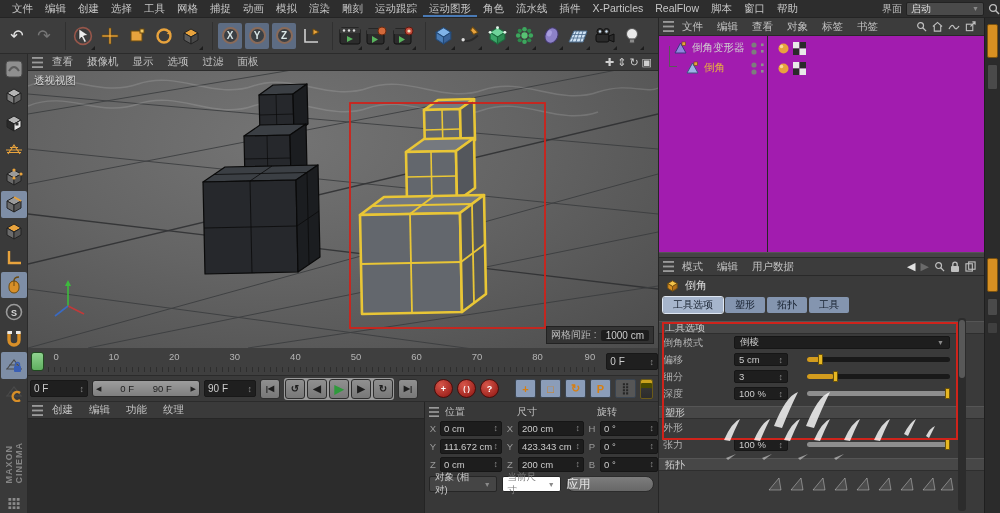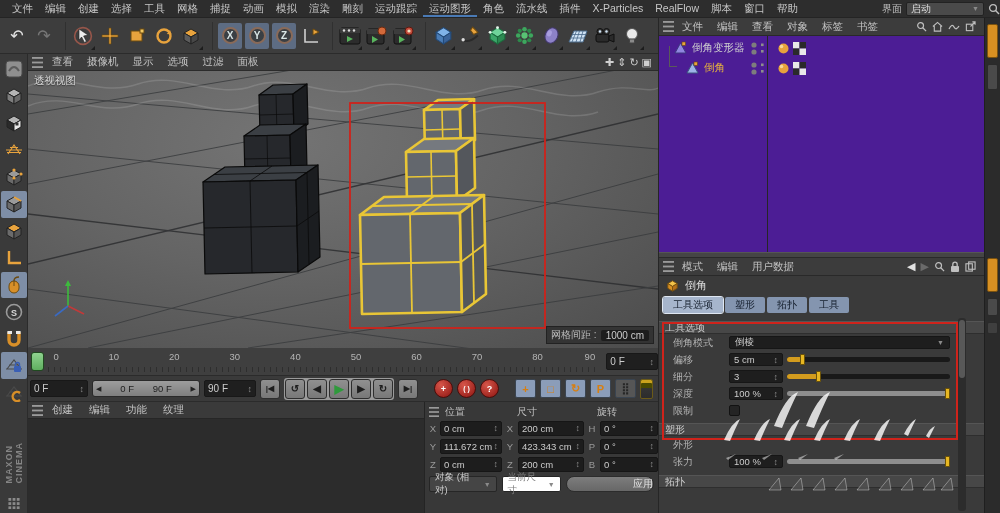--- a/index.html
+++ b/index.html
@@ -61,41 +61,41 @@
 
 .coords{left:425px;top:402px;width:233px;height:111px;background:#383838;padding:2px 4px}
 .co-head{display:flex;align-items:center;height:15px;gap:2px}
 .co-head .ct{font-size:10px;color:#c0c0c0}
 .co-grid{display:grid;grid-template-columns:8px 62px 10px 66px 10px 58px;grid-auto-rows:18px;column-gap:3px;align-items:center}
 .axl{color:#9a9a9a;font-size:9.5px;text-align:center}
 .cfld{height:15px;background:#1d1d1d;border:1px solid #161616;border-radius:2px;display:flex;align-items:center;justify-content:space-between;padding:0 3px;font-size:9.5px;color:#ccc}
 .co-foot{display:flex;align-items:center;gap:5px;margin-top:3px}
 .dd{height:16px;background:#454545;border:1px solid #262626;border-radius:2px;display:flex;align-items:center;gap:4px;padding:0 5px;font-size:9.5px;color:#ccc}
 .dd.gray{color:#7d7d7d;background:#ffffff}
-.apply{width:92px;height:16px;background:linear-gradient(#7d7d7d,#676767);border:1px solid #2c2c2c;border-radius:8px;color:#e6e6e6;font-size:10px;display:flex;align-items:center;justify-content:flex-end}
+.apply{width:92px;height:16px;background:linear-gradient(#7d7d7d,#676767);border:1px solid #2c2c2c;border-radius:8px;color:#e6e6e6;font-size:12px;display:flex;align-items:center;justify-content:flex-start}
 
 .rightcol{left:658px;top:18px;width:326px;height:495px;background:#343434;border-left:1px solid #262626}
 .om-menu,.am-menu{height:18px;background:#3c3c3c;border-bottom:1px solid #292929;display:flex;align-items:center;padding:0 4px;gap:2px}
 .om-menu .mi,.am-menu .mi{padding:0 6px;font-size:10.5px;color:#c2c2c2}
 .micons{margin-left:auto;display:flex;gap:5px;align-items:center;padding-right:4px}
-.om-tree{height:216px;background:#4c1d95;position:relative}
+.om-tree{height:216px;background:#a21caf;position:relative}
 .orow{position:absolute;left:0;width:100%;height:20px;display:flex;align-items:center}
 .oname{font-size:10.5px;color:#cfcfcf;margin-left:4px}
 .oname.sel{color:#e8b53c}
 .ocol{position:absolute;display:flex;gap:3px;align-items:center}
 .treeline{position:absolute;background:#5a5a5a}
 .splitter{height:6px;background:#454545;border-top:1px solid #555;border-bottom:1px solid #2a2a2a}
 .am{height:255px;background:#3a3a3a;position:relative}
 .am-title{height:19px;display:flex;align-items:center;gap:5px;padding-left:6px}
 .am-title .t{font-size:11px;color:#dedede}
 .am-tabs{height:20px;display:flex;gap:2px;padding-left:4px;align-items:center}
 .tab{height:16px;background:#8495af;border-radius:2px;color:#141e2c;font-size:10px;display:flex;align-items:center;padding:0 10px}
 .tab.active{background:#a6b5cc;outline:1px solid #dfe7f2}
 .sect{height:13px;background:#474747;border-top:1px solid #555;border-bottom:1px solid #2e2e2e;display:flex;align-items:center;padding-left:6px;font-size:10px;color:#cdcdcd}
-.arow{display:flex;align-items:center;height:17px;padding-left:14px;gap:4px;padding-right:34px}
+.arow{display:flex;align-items:center;height:17px;padding-left:4px;gap:19px;padding-right:34px}
 .albl{width:52px;color:#b4b4b4;font-size:10px;white-space:nowrap}
 .asel{flex:1;height:13px;background:#1e1e1e;border:1px solid #161616;border-radius:2px;display:flex;align-items:center;justify-content:space-between;padding:0 5px;font-size:9.5px;color:#ccc}
 .aval{width:54px;height:13px;background:#1e1e1e;border:1px solid #161616;border-radius:2px;display:flex;align-items:center;justify-content:space-between;padding:0 4px;font-size:9.5px;color:#ccc}
 .sld{flex:1;height:5px;background:#191919;border-radius:3px;position:relative}
 .sld .fill{position:absolute;left:0;top:0;bottom:0;background:#d39c1e;border-radius:3px}
 .sld.lit{background:#8e8e8e}
 .sld .hdl{position:absolute;top:-3px;width:5px;height:11px;background:#e7b722;border:1px solid #6b5208;border-radius:1px}
 .chk{width:11px;height:11px;background:#242424;border:1px solid #121212;border-radius:2px}
 .redbox{position:absolute;border:2px solid #cf231b;pointer-events:none}
 .scrollv{position:absolute;right:18px;top:60px;width:8px;height:193px;background:#2c2c2c;border-radius:3px}
@@ -866,24 +866,20 @@
       <div class="arow">
         <span class="albl">深度</span>
         <div class="aval">
             <span>100 %</span>
             <span class="stp">↕</span>
           </div>
         <div class="sld lit">
             <div class="hdl" style="right:0;left:auto"></div>
           </div>
       </div>
-      <div class="arow">
-        <span class="albl">限制</span>
-        <div class="chk"></div>
-      </div>
 
       <div class="sect" style="margin-top:4px">
           <span>塑形</span>
         </div>
       <div class="arow">
         <span class="albl">外形</span>
       </div>
       <div class="arow">
         <span class="albl">张力</span>
         <div class="aval">

